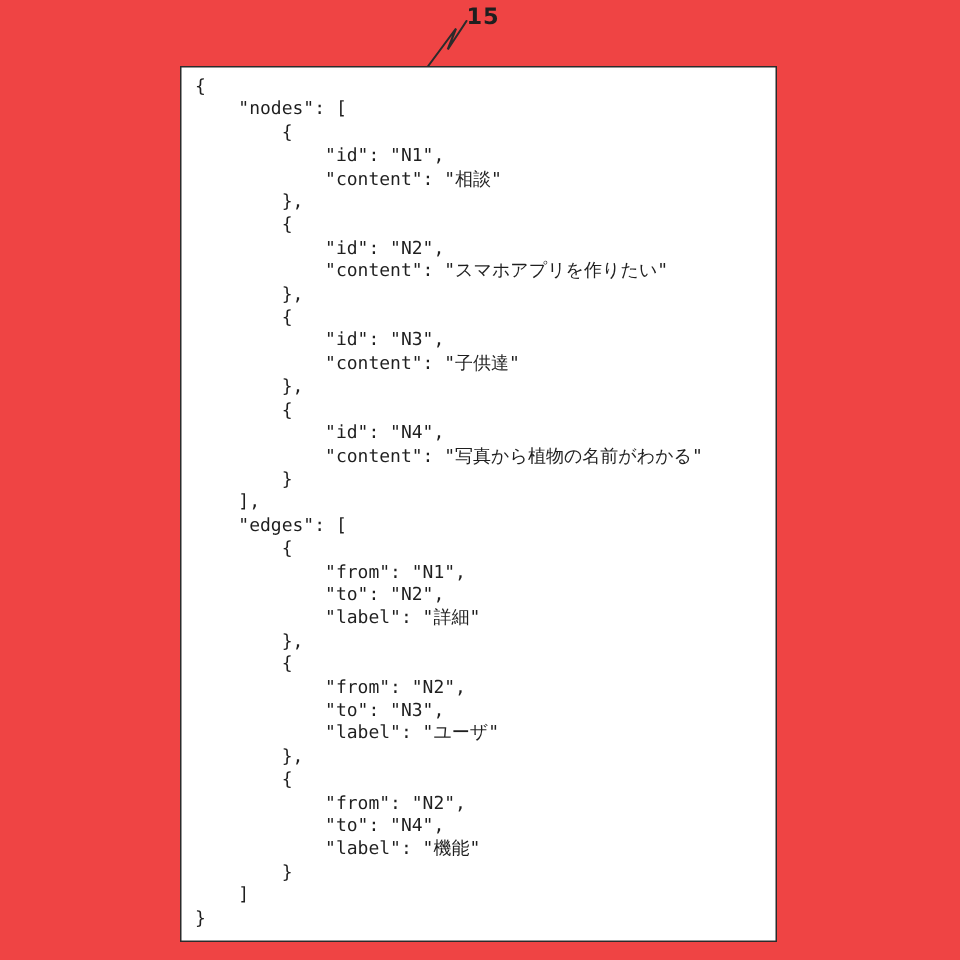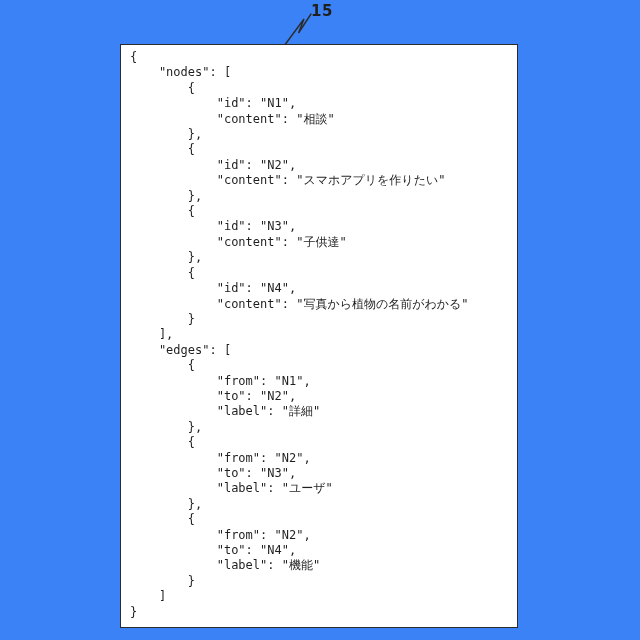--- a/index.html
+++ b/index.html
@@ -4,21 +4,21 @@
 <style>
   * { margin: 0; padding: 0; box-sizing: border-box; }
   html, body {
     width: 640px; height: 640px;
     background: #ffffff;
     font-family: "DejaVu Sans", "Liberation Sans", sans-serif;
   }
   .figure-page {
     position: relative;
     width: 640px; height: 640px;
-    background: #3b82f6;
+    background: #ef4444;
     overflow: hidden;
   }
   .ref-number {
     position: absolute;
     left: 311px; top: 2px;
     font-family: "DejaVu Sans", "Liberation Sans", sans-serif;
     font-size: 15px;
     font-weight: bold;
     color: #1f1f1f;
     letter-spacing: 0.5px;

